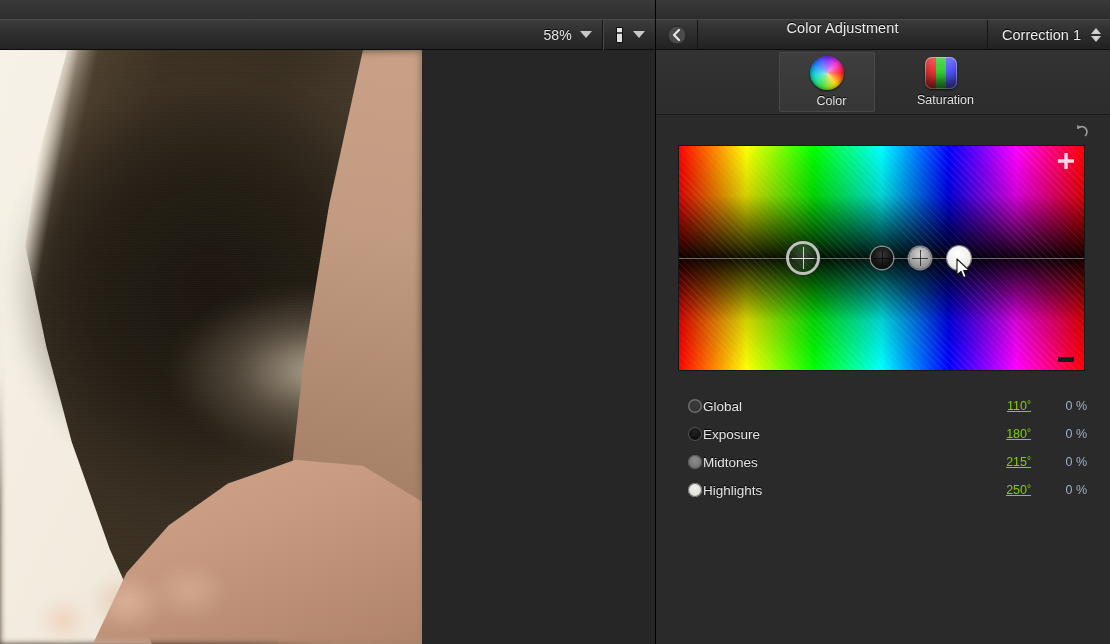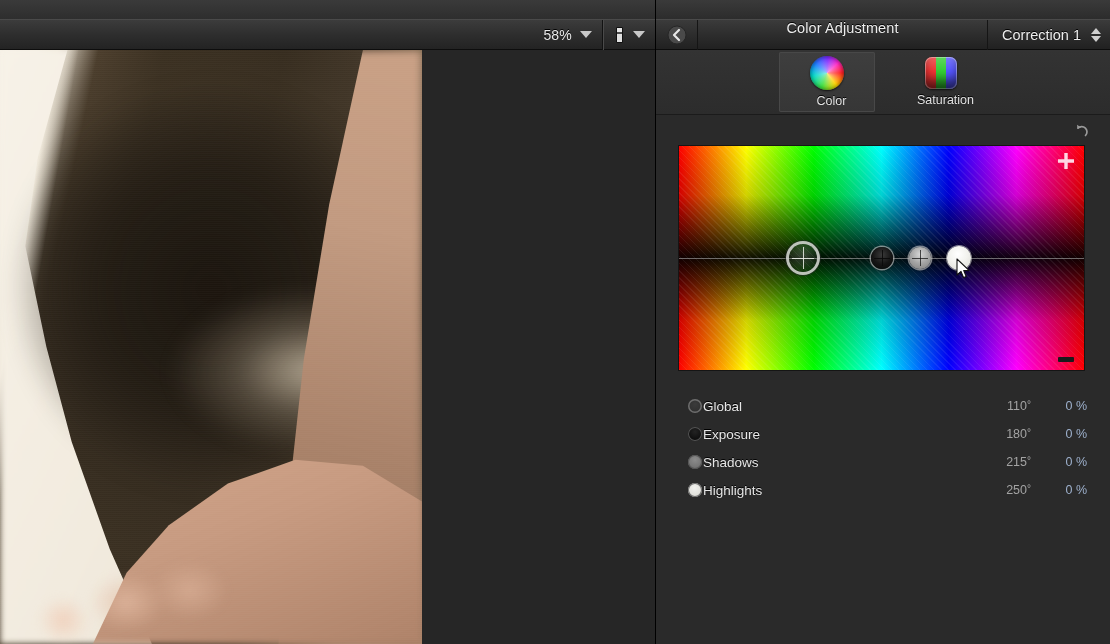--- a/index.html
+++ b/index.html
@@ -249,21 +249,21 @@
   .param-dot { width:14px; height:14px; border-radius:50%; margin-left:32px; }
   .dot-global { background:radial-gradient(circle at 50% 38%, #3b3b3b 0%, #303030 70%, #2b2b2b 100%);
     box-shadow:inset 0 0 0 1.5px #6e6e6e; }
   .dot-shadows { background:radial-gradient(circle at 50% 34%, #232323 0%, #101010 60%, #050505 100%);
     box-shadow:inset 0 0 0 1px #555; }
   .dot-midtones { background:radial-gradient(circle at 50% 34%, #8c8c8c 0%, #767676 60%, #626262 100%);
     box-shadow:inset 0 0 0 1px #555; }
   .dot-highlights { background:radial-gradient(circle at 46% 34%, #f2f2ee 0%, #e2e2dc 60%, #cfcfc9 100%);
     box-shadow:inset 0 0 0 1px #6a6a6a; }
   .param-name { margin-left:1px; color:#e6e6e6; font-size:13.5px; text-shadow:0 -1px 0 #000; }
-  .param-angle { position:absolute; right:80px; color:#a3a3a3; font-size:12.5px; }
+  .param-angle { position:absolute; right:80px; color:#84cc16; font-size:12.5px;text-decoration:underline; }
   .param-pct   { position:absolute; right:24px; width:44px; text-align:right; color:#9db0cc; font-size:12.5px; }
   .deg-sym { font-size:10px; vertical-align:top; }
 </style>
 </head>
 <body>
 
 <div id="app">
 
   <div id="viewer-pane">
 
@@ -373,21 +373,21 @@
         <span class="param-pct">0 %</span>
       </div>
       <div class="param-row">
         <span class="param-dot dot-shadows"></span>
         <span class="param-name">Exposure</span>
         <span class="param-angle"><span>180</span><span class="deg-sym">°</span></span>
         <span class="param-pct">0 %</span>
       </div>
       <div class="param-row">
         <span class="param-dot dot-midtones"></span>
-        <span class="param-name">Shadows</span>
+        <span class="param-name">Midtones</span>
         <span class="param-angle"><span>215</span><span class="deg-sym">°</span></span>
         <span class="param-pct">0 %</span>
       </div>
       <div class="param-row">
         <span class="param-dot dot-highlights"></span>
         <span class="param-name">Highlights</span>
         <span class="param-angle"><span>250</span><span class="deg-sym">°</span></span>
         <span class="param-pct">0 %</span>
       </div>
     </div>

